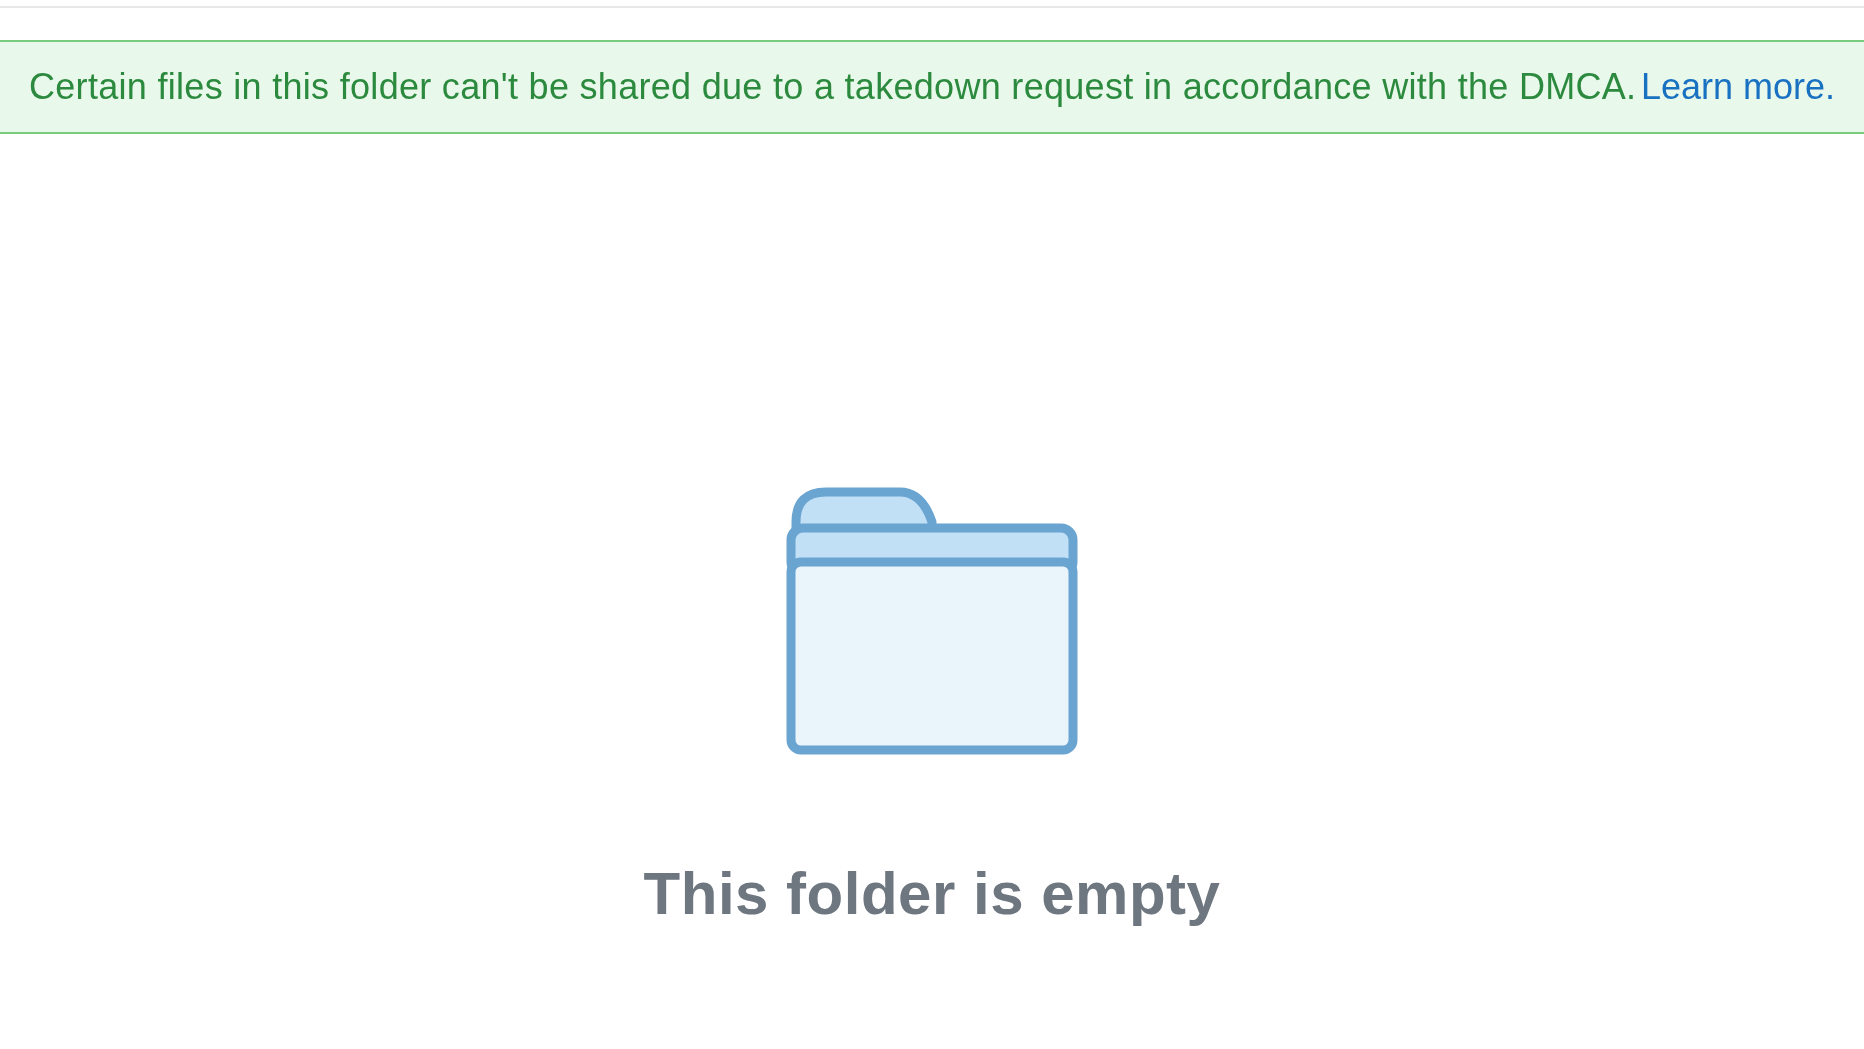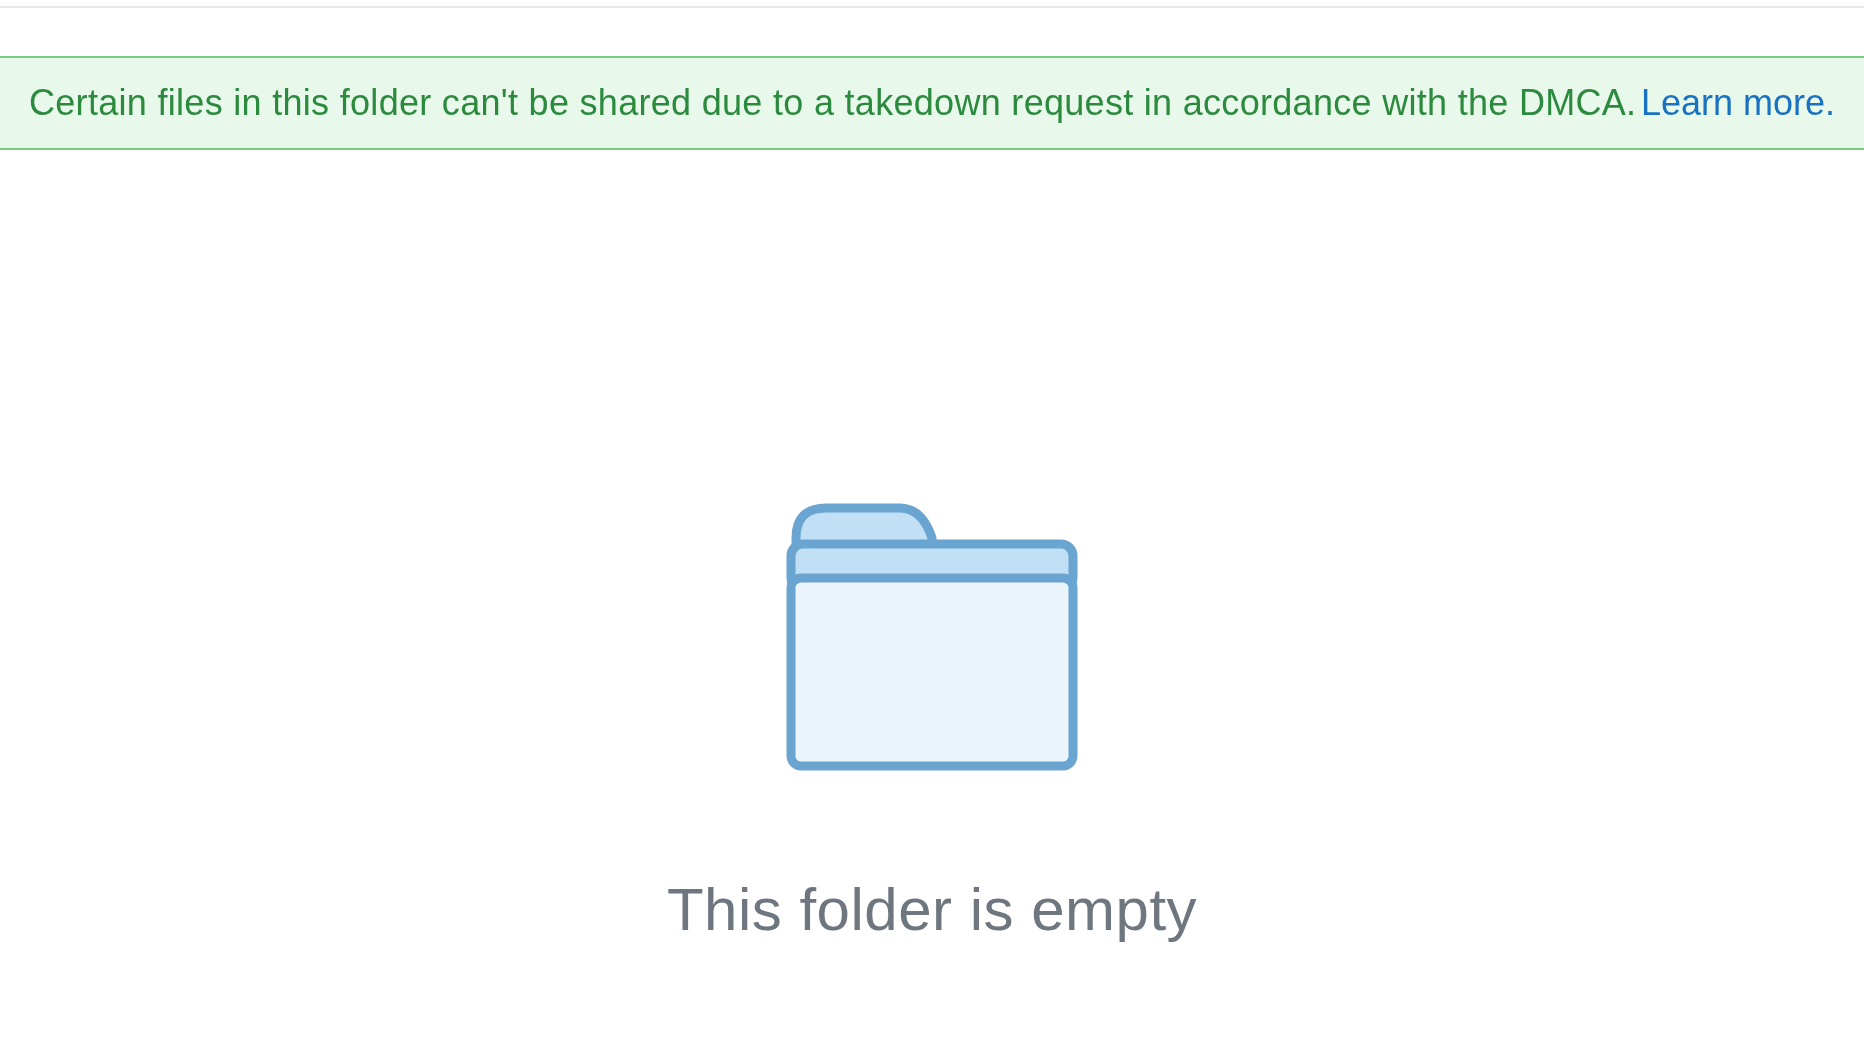--- a/index.html
+++ b/index.html
@@ -18,21 +18,21 @@
       width: 100%;
       height: 2px;
       background: #e8e8e8;
       margin-top: 6px;
     }
     .notice-banner {
       width: 100%;
       background: #e8f8ea;
       border-top: 2px solid #77cc80;
       border-bottom: 2px solid #77cc80;
-      margin-top: 48px;
+      margin-top: 32px;
       padding: 24px 10px;
       text-align: center;
     }
     .notice-text {
       color: #2b8a3e;
       font-size: 36px;
       font-weight: 400;
       letter-spacing: 0.3px;
     }
     .notice-link {
@@ -50,21 +50,21 @@
     }
     .folder-icon-wrap {
       display: block;
       width: 300px;
       height: 275px;
     }
     .empty-text {
       margin-top: 100px;
       color: #6e7680;
       font-size: 60px;
-      font-weight: 400;
+      font-weight: 700;
       letter-spacing: 0.5px;
     }
   </style>
 </head>
 <body>
 
 <div class="top-divider"></div>
 
 <div class="notice-banner">
   <span class="notice-text">Certain files in this folder can't be shared due to a takedown request in accordance with the DMCA.</span>

